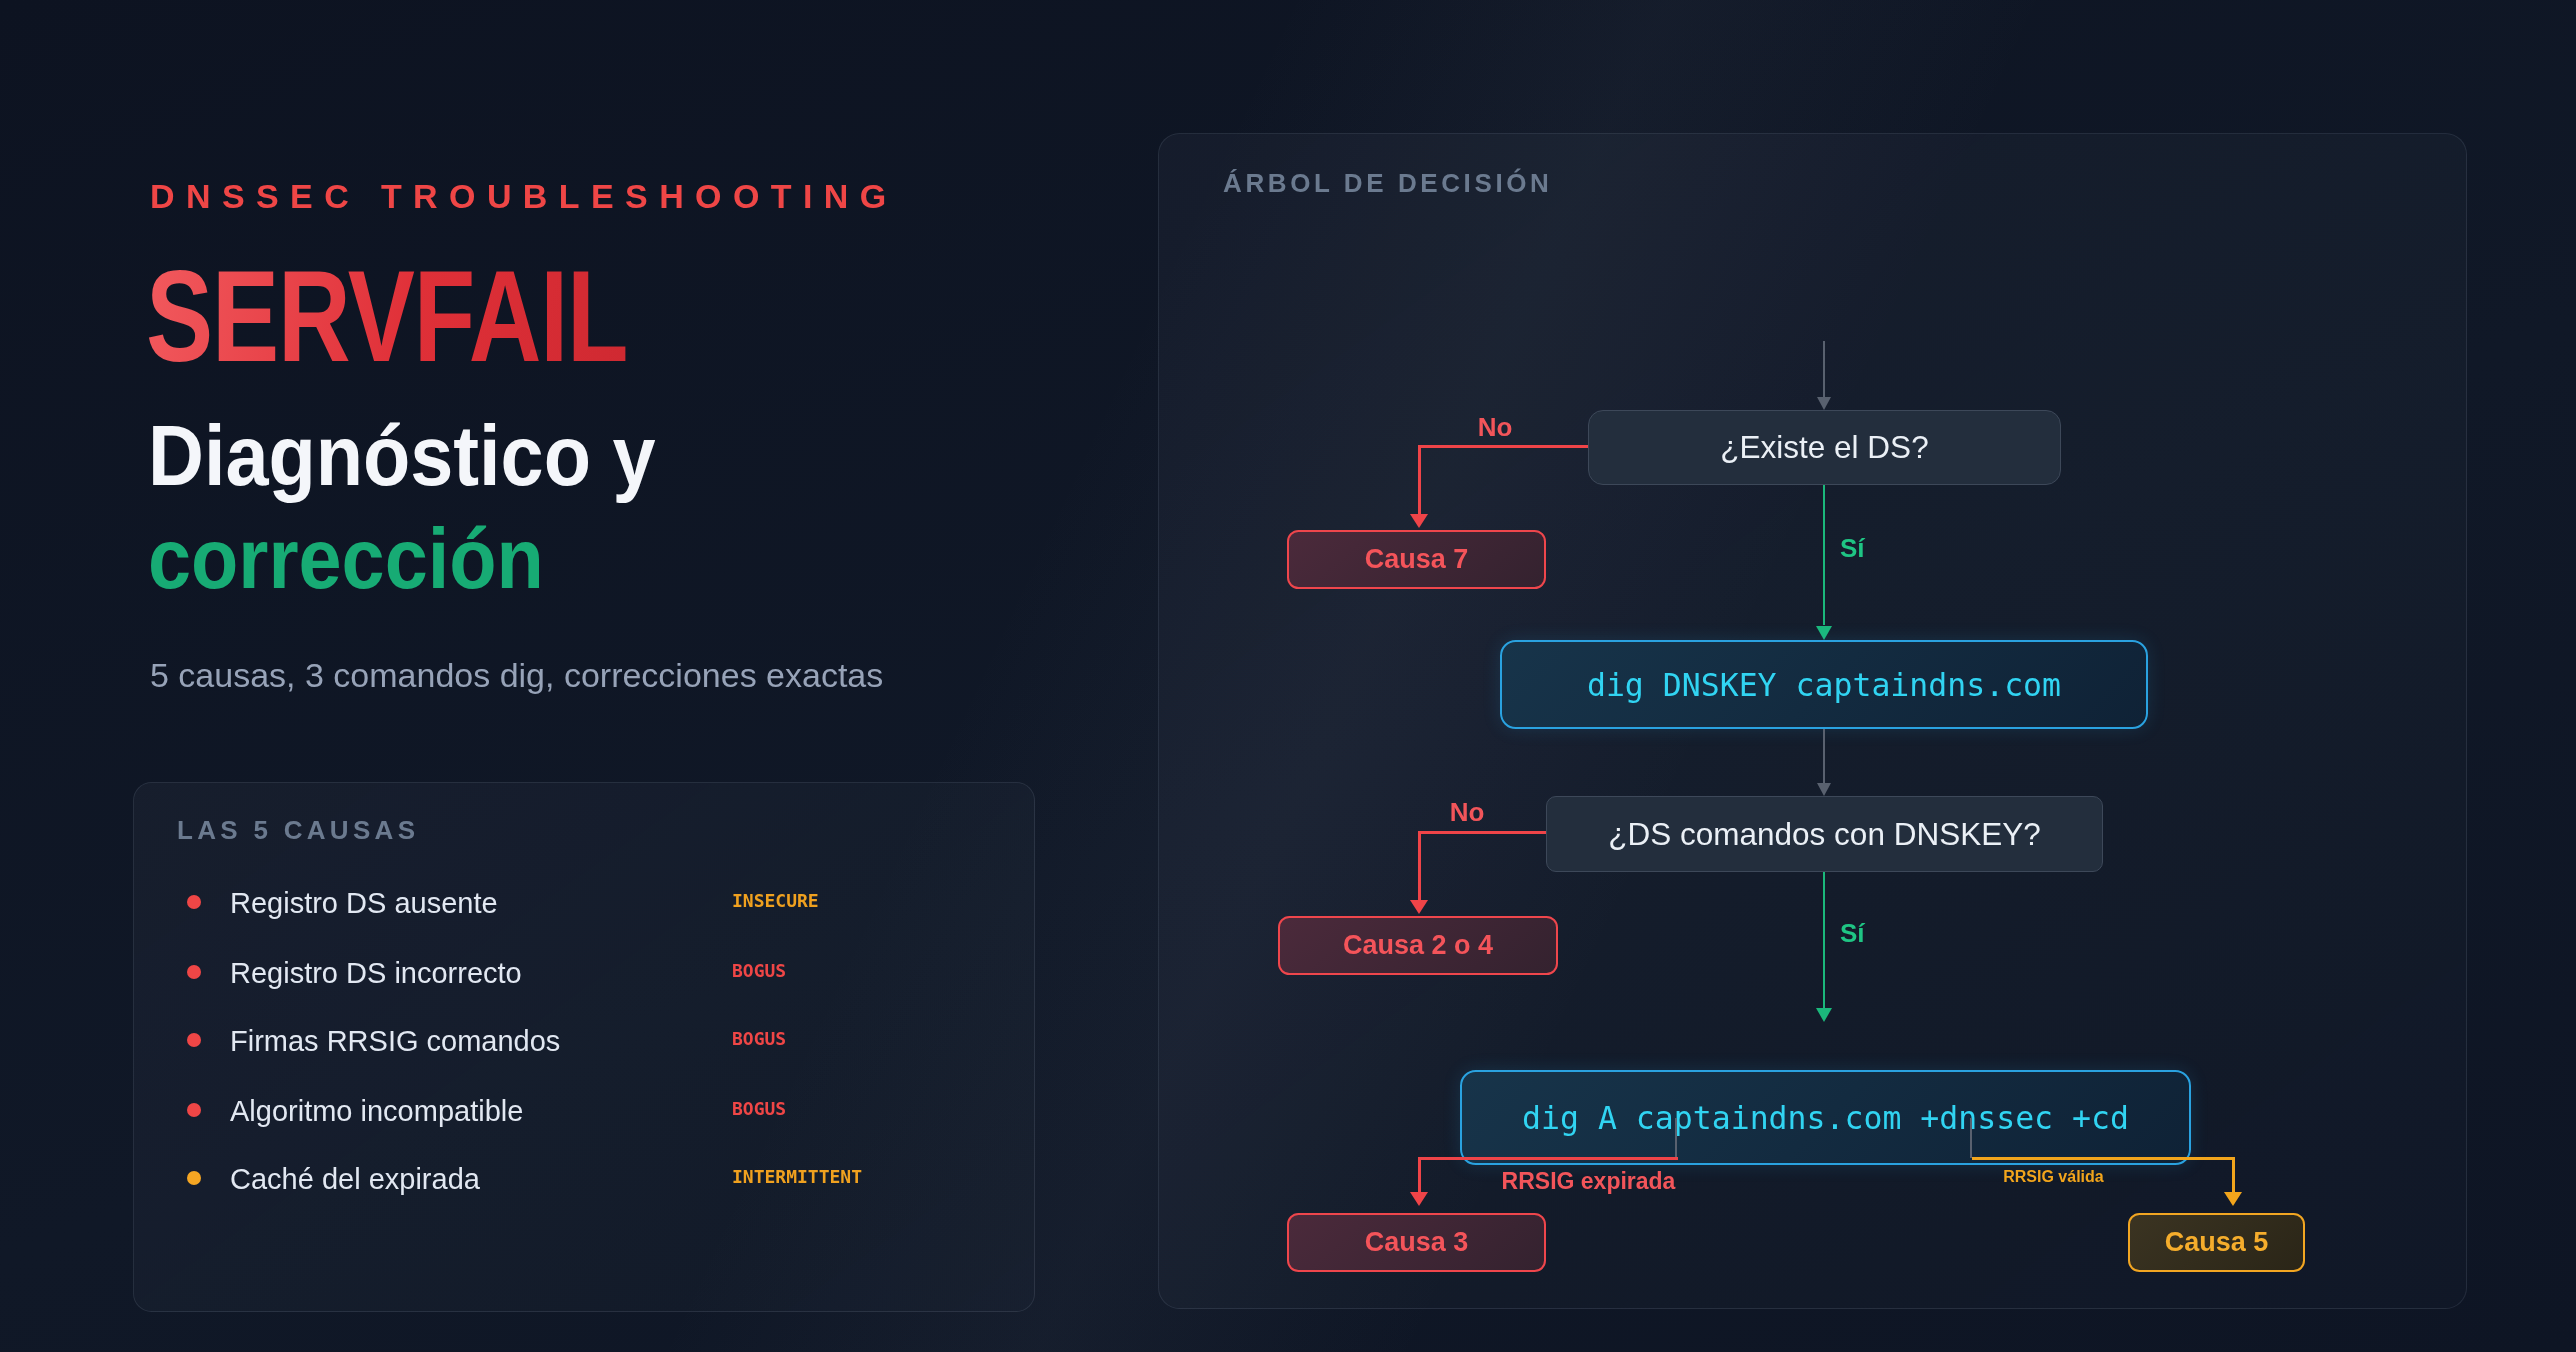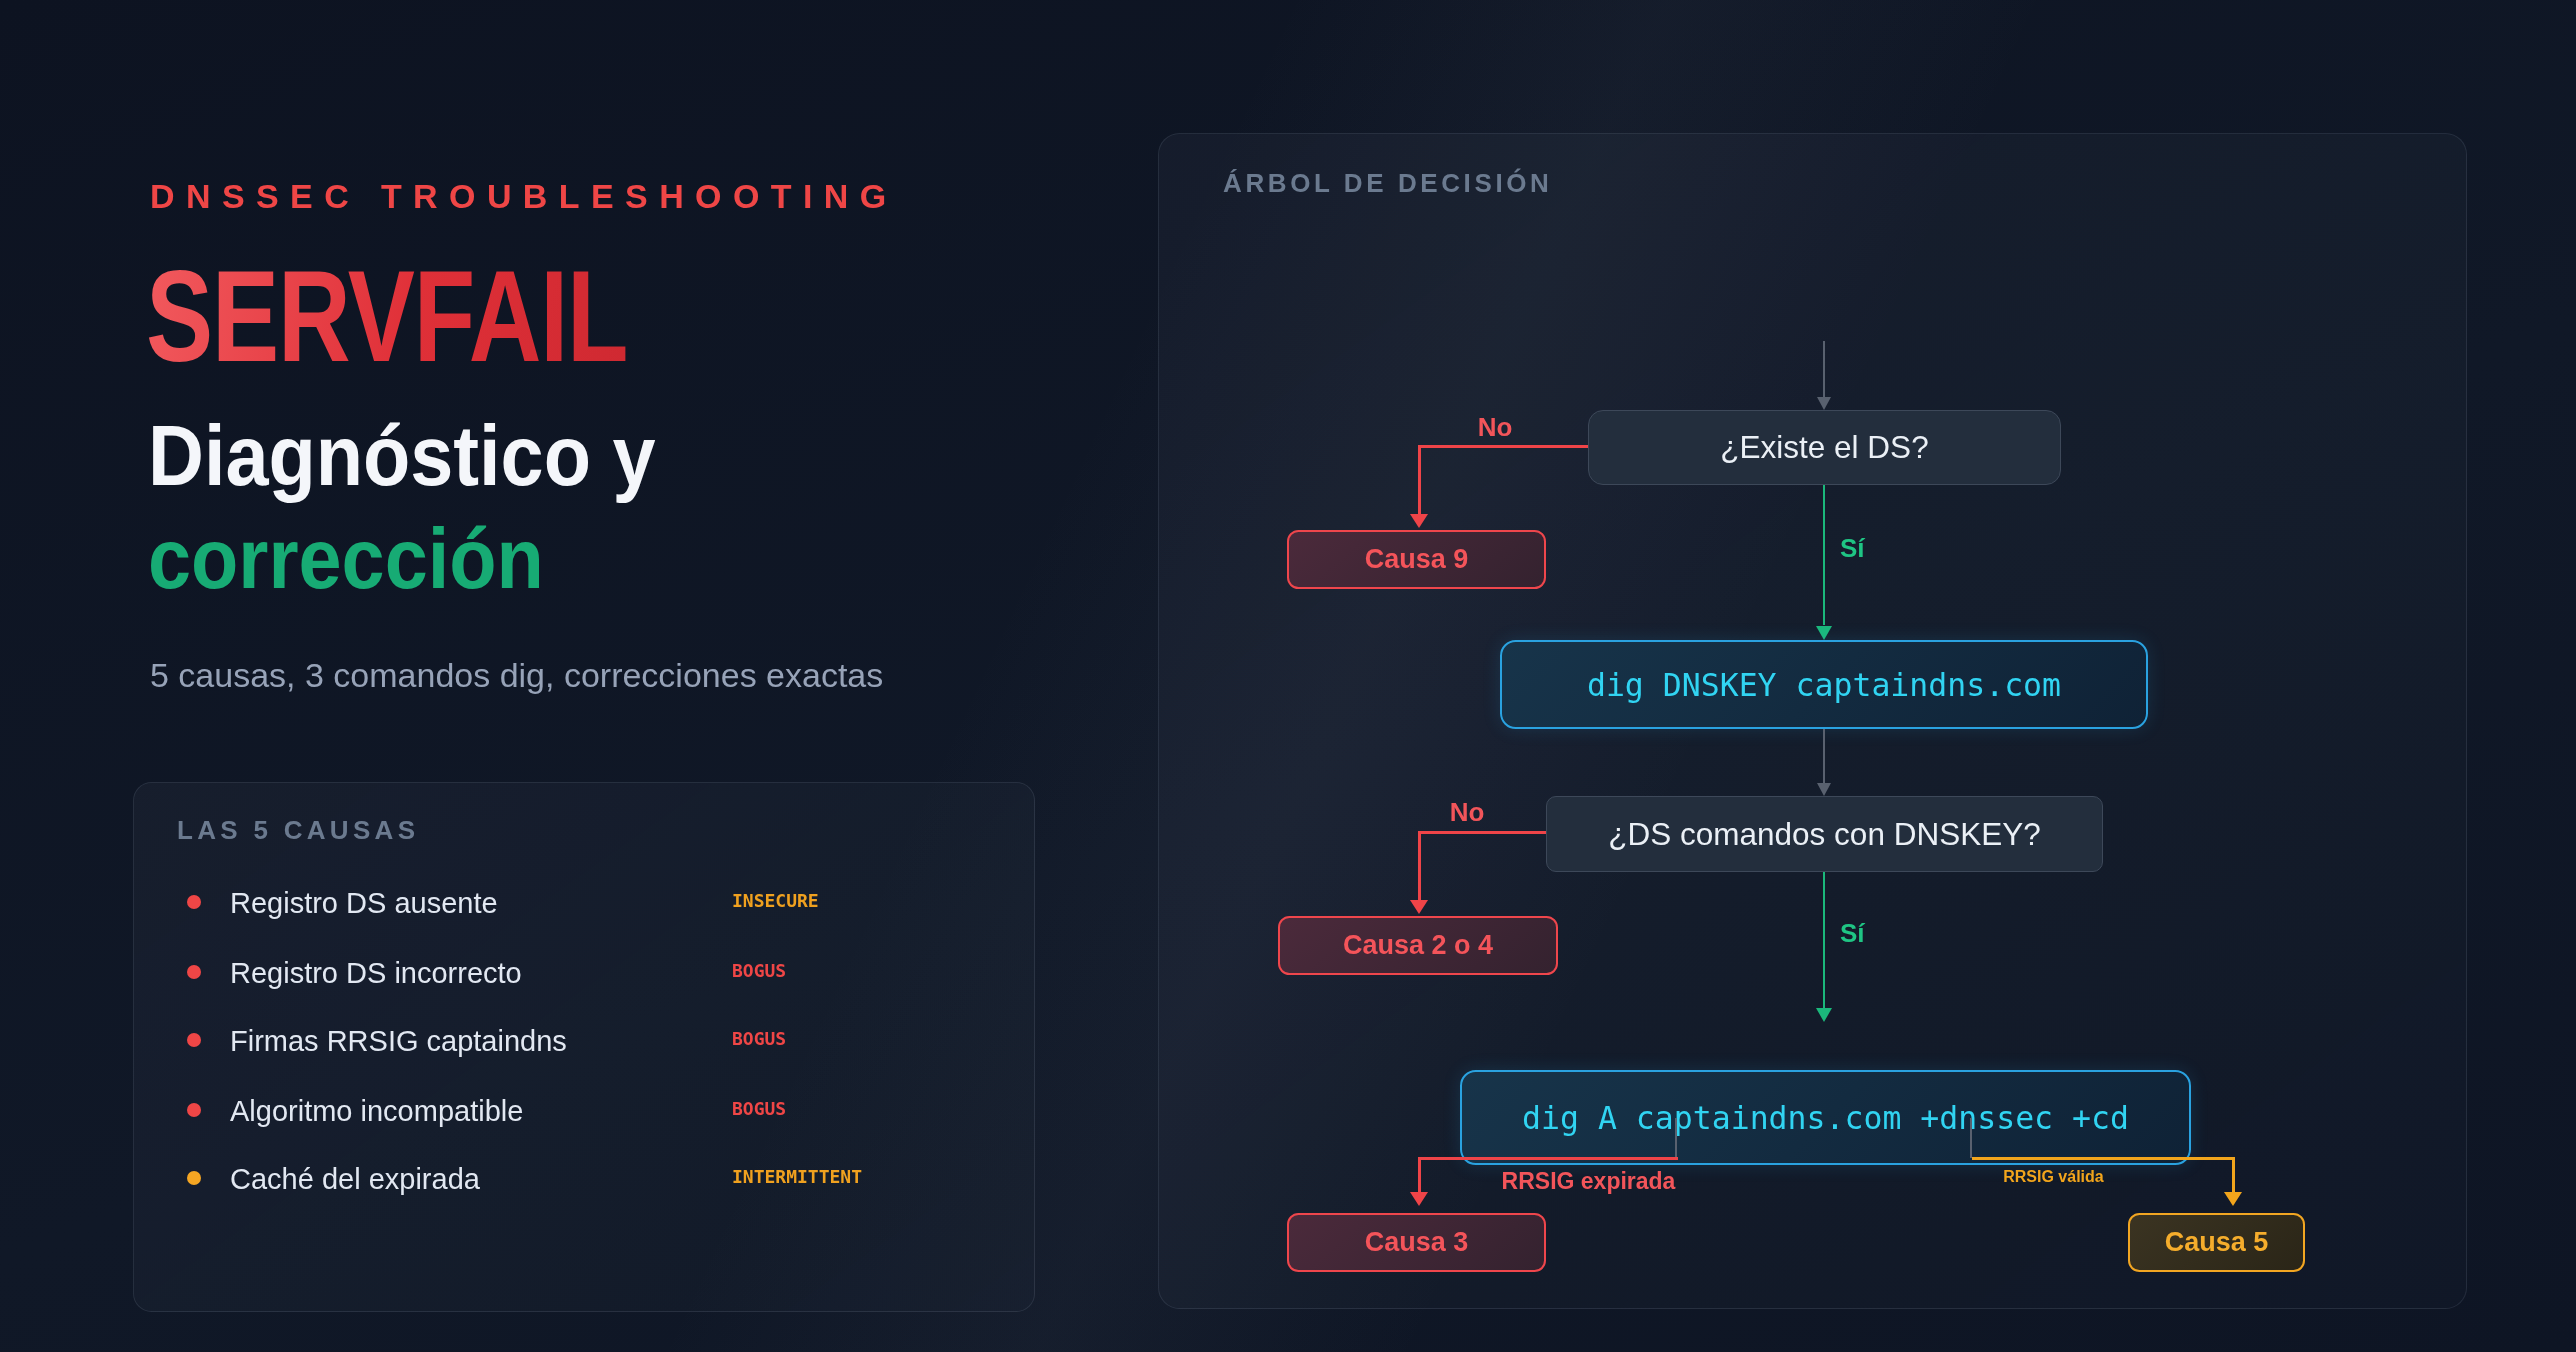--- a/index.html
+++ b/index.html
@@ -108,21 +108,21 @@
         <span class="cause-label">Registro DS ausente</span>
         <span class="cause-status" style="color: rgb(240, 161, 31);">INSECURE</span>
       </div>
       <div class="abs cause-row" style="top:155px">
         <span class="dot" style="background: rgb(239, 70, 70);"></span>
         <span class="cause-label">Registro DS incorrecto</span>
         <span class="cause-status" style="color: rgb(239, 70, 70);">BOGUS</span>
       </div>
       <div class="abs cause-row" style="top:223px">
         <span class="dot" style="background: rgb(239, 70, 70);"></span>
-        <span class="cause-label">Firmas RRSIG captaindns</span>
+        <span class="cause-label">Firmas RRSIG comandos</span>
         <span class="cause-status" style="color: rgb(239, 70, 70);">BOGUS</span>
       </div>
       <div class="abs cause-row" style="top:293px">
         <span class="dot" style="background: rgb(239, 70, 70);"></span>
         <span class="cause-label">Algoritmo incompatible</span>
         <span class="cause-status" style="color: rgb(239, 70, 70);">BOGUS</span>
       </div>
       <div class="abs cause-row" style="top:361px">
         <span class="dot" style="background: rgb(245, 166, 35);"></span>
         <span class="cause-label">Caché del expirada</span>
@@ -137,21 +137,21 @@
 
     <div class="line l-gray" style="left:664px; top:207px; width:2.1px; height:57px;"></div>
     <div class="arr arr-gray" style="left:658px; top:263px;"></div>
 
     <div class="abs q-node" style="left:429px; top:276px; width:473px; height:75px;border-radius:15px;">¿Existe el DS?</div>
 
     <div class="edge-lbl lbl-no" style="left:293px; top:278px;">No</div>
     <div class="line l-red" style="left:259px; top:311px; width:170px; height:2.9px;"></div>
     <div class="line l-red" style="left:259px; top:311px; width:2.9px; height:69px;"></div>
     <div class="arr arr-red" style="left:251px; top:380px;"></div>
-    <div class="abs cause-node cause-red" style="left:128px; top:396px; width:259px; height:59px;">Causa 9</div>
+    <div class="abs cause-node cause-red" style="left:128px; top:396px; width:259px; height:59px;">Causa 7</div>
 
     <div class="edge-lbl lbl-si" style="left:681px; top:399px;">Sí</div>
     <div class="line l-green" style="left:664px; top:351px; width:2.1px; height:140px;"></div>
     <div class="arr arr-green" style="left:657px; top:492px;"></div>
 
     <div class="abs cmd-node" style="left:341px; top:506px; width:648px; height:89px;">dig DNSKEY captaindns.com</div>
 
     <div class="line l-gray" style="left:664px; top:595px; width:2.1px; height:54px;"></div>
     <div class="arr arr-gray" style="left:658px; top:649px;"></div>
 

